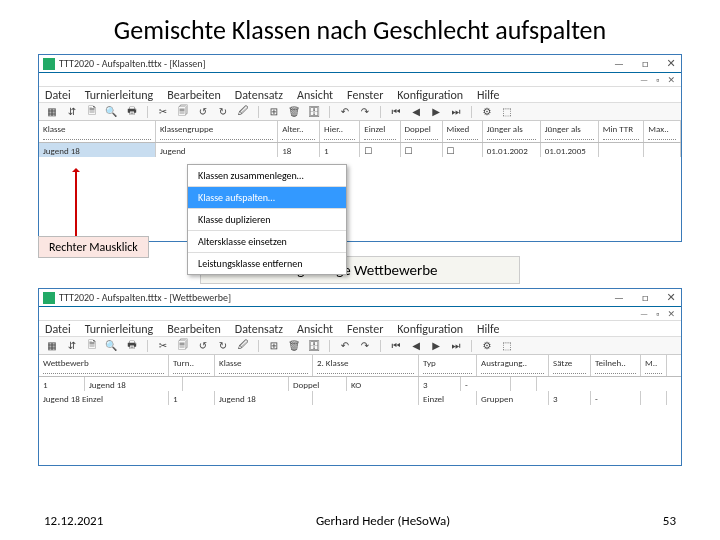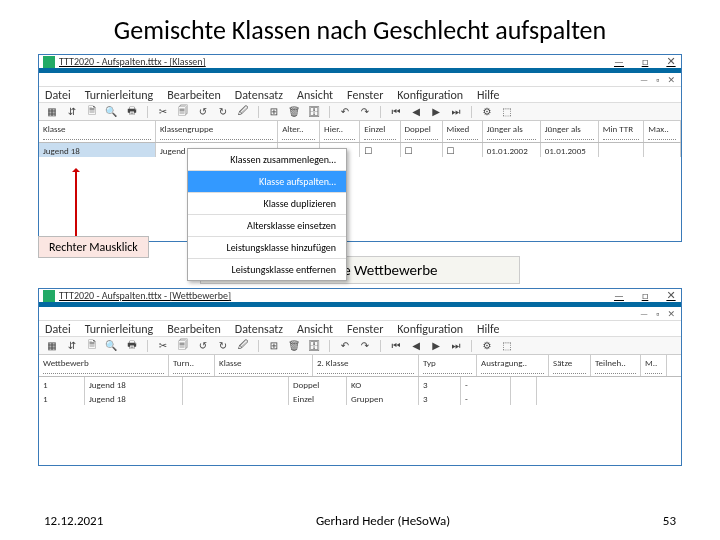--- a/index.html
+++ b/index.html
@@ -1,19 +1,19 @@
 <!DOCTYPE html>
 <html><head>
 <meta charset="utf-8">
 <style>
   * { margin: 0; padding: 0; box-sizing: border-box; font-family: Calibri, Arial, sans-serif; }
   body { width: 720px; height: 540px; background: #fff; position: relative; overflow: hidden; }
   .page-title { font-size: 26px; font-weight: 400; text-align: center; padding: 14px 0 8px; }
   .app-window { border: 1px solid #3a7ab8; margin: 0 38px; background: #fff; position: relative; }
-  .titlebar { background: #fff; display: flex; align-items: center; height: 18px; padding: 0 4px; border-bottom: 5px solid #0369a1; text-decoration: underline; }
+  .titlebar { background: #fff; display: flex; align-items: center; height: 18px; padding: 0 4px; border-bottom: 1px solid #0369a1; }
   .title-icon { width: 12px; height: 12px; background: #2a6; display: inline-block; margin-right: 4px; }
   .title-text { font-size: 10px; color: #333; flex: 1; }
   .win-btns { display: flex; gap: 14px; color: #555; font-size: 11px; }
   .win-btn { width: 12px; text-align: center; cursor: default; }
   .subbar { display: flex; justify-content: flex-end; height: 14px; padding-right: 6px; align-items: center; border-bottom: 1px solid #ddd; }
   .subbar span { font-size: 9px; color: #666; margin-left: 8px; }
   .menubar { display: flex; height: 16px; align-items: center; padding: 0 6px; gap: 14px; border-bottom: 1px solid #ddd; }
   .menubar span { font-size: 12px; color: #333; }
   .toolbar { display: flex; height: 18px; align-items: center; padding: 0 6px; gap: 6px; border-bottom: 1px solid #ccc; background: #f8f8f8; }
   .tool { width: 14px; height: 14px; display: inline-flex; align-items: center; justify-content: center; font-size: 10px; color: #444; }
@@ -21,21 +21,21 @@
   .table-hdr { display: flex; height: 22px; border-bottom: 1px solid #bbb; }
   .th, .td { font-size: 9px; padding: 2px 4px; border-right: 1px solid #ccc; overflow: hidden; white-space: nowrap; }
   .th { color: #333; display: flex; flex-direction: column; justify-content: center; }
   .underline { border-bottom: 1px dotted #888; height: 11px; }
   .table-row { display: flex; height: 14px; }
   .td { color: #333; }
   .highlight-cell { background: #c8ddf0; }
   .col1 { width: 130px; } .col2 { width: 136px; } .col3 { width: 46px; } .col4 { width: 44px; }
   .col5 { width: 44px; } .col6 { width: 46px; } .col7 { width: 44px; } .col8 { width: 64px; }
   .col9 { width: 64px; } .col10 { width: 50px; } .col11 { width: 40px; }
-  .context-menu { position: absolute; left: 187px; top: 148px; width: 160px; background: #f0f0f0; border: 1px solid #aaa; box-shadow: 2px 2px 4px rgba(0,0,0,.3); z-index: 10; text-align: right; }
+  .context-menu { position: absolute; left: 187px; top: 164px; width: 160px; background: #f0f0f0; border: 1px solid #aaa; box-shadow: 2px 2px 4px rgba(0,0,0,.3); z-index: 10; }
   .cm-item { font-size: 10px; padding: 4px 10px; border-bottom: 1px solid #ddd; background: #fff; }
   .cm-item:last-child { border-bottom: none; }
   .cm-sel { background: #3399ff; color: #fff; }
   .callout { position: absolute; left: 38px; top: 236px; background: #fbe6e2; border: 1px solid #bbb; padding: 3px 10px; font-size: 12px; }
   .arrow { position: absolute; left: 75px; top: 170px; width: 2px; height: 66px; background: #cc0000; }
   .arrow::before { content: ""; position: absolute; top: -6px; left: -3px; border: 4px solid transparent; border-bottom-color: #cc0000; }
   .section-label { margin: 14px auto 4px; width: 320px; background: #f5f5f0; border: 1px solid #ccc; text-align: center; padding: 4px; font-size: 15px; }
   .wb-col1{width:130px}.wb-col2{width:46px}.wb-col3{width:98px}.wb-col4{width:106px}
   .wb-col5{width:58px}.wb-col6{width:72px}.wb-col7{width:42px}.wb-col8{width:50px}.wb-col9{width:26px}
   .footer { position: absolute; bottom: 12px; left: 0; right: 0; display: flex; justify-content: space-between; padding: 0 44px; font-size: 13px; }
@@ -162,21 +162,20 @@
   <div class="body-area"></div>
 </div>
 
 <div class="arrow"></div>
 
 <div class="context-menu">
   <div class="cm-item">Klassen zusammenlegen…</div>
   <div class="cm-item cm-sel">Klasse aufspalten…</div>
   <div class="cm-item">Klasse duplizieren</div>
   <div class="cm-item">Altersklasse einsetzen</div>
-  <div class="cm-item">Leistungsklasse hinzufügen</div>
   <div class="cm-item">Leistungsklasse entfernen</div>
 </div>
 
 <div class="callout">Rechter Mausklick</div>
 
 <div class="section-label">Zugehörige Wettbewerbe</div>
 
 <div class="app-window">
   <div class="titlebar">
     <span class="title-icon"></span>
@@ -272,20 +271,21 @@
     <div class="td wb-col2">1</div>
     <div class="td wb-col3">Jugend 18</div>
     <div class="td wb-col4"></div>
     <div class="td wb-col5">Doppel</div>
     <div class="td wb-col6">KO</div>
     <div class="td wb-col7">3</div>
     <div class="td wb-col8">-</div>
     <div class="td wb-col9"></div>
   </div>
   <div class="table-row">
+    <div class="td wb-col1">Jugend 18 Einzel</div>
     <div class="td wb-col2">1</div>
     <div class="td wb-col3">Jugend 18</div>
     <div class="td wb-col4"></div>
     <div class="td wb-col5">Einzel</div>
     <div class="td wb-col6">Gruppen</div>
     <div class="td wb-col7">3</div>
     <div class="td wb-col8">-</div>
     <div class="td wb-col9"></div>
   </div>
   <div class="body-area2"></div>

